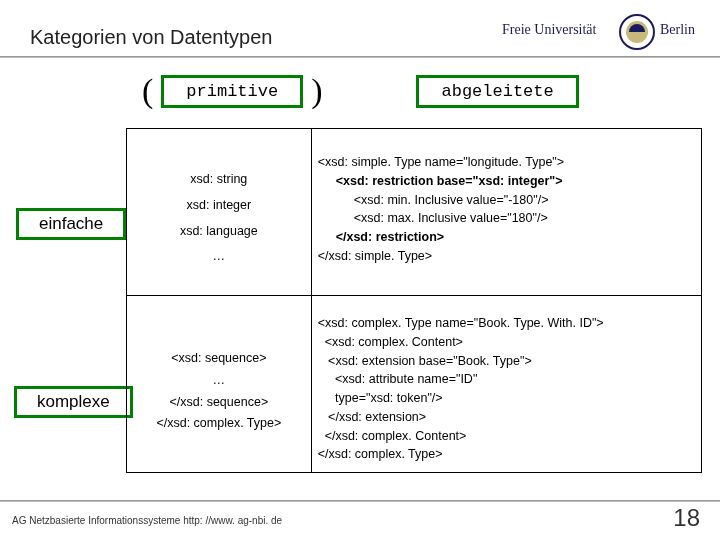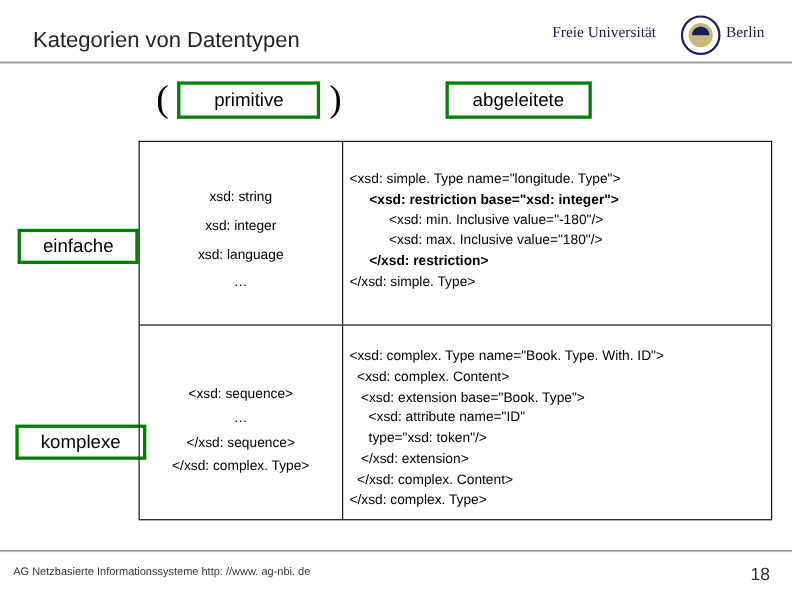--- a/index.html
+++ b/index.html
@@ -50,20 +50,21 @@
   }
   .col-header {
     display: inline-block;
     border: 3px solid #008000;
     background: #fff;
     padding: 4px 22px;
     font-size: 17px;
     margin: 0 6px;
     min-width: 130px;
     text-align: center;
+    font-family: Liberation Mono, monospace;
   }
   .col-header.right { margin-left: 92px; }
   .row-label {
     position: absolute;
     border: 3px solid #008000;
     padding: 3px 20px;
     font-size: 17px;
     background: #fff;
     text-align: center;
   }
@@ -114,21 +115,21 @@
     position: absolute;
     bottom: 14px;
     left: 12px;
     font-size: 10px;
     color: #333;
   }
   .page-no {
     position: absolute;
     bottom: 8px;
     right: 20px;
-    font-size: 16px;
+    font-size: 24px;
     color: #333;
   }
 </style>
 </head>
 <body>
 
 <div class="slide-title">Kategorien von Datentypen</div>
 
 <div class="logo">
   <svg width="200" height="42" viewBox="0 0 200 42">

